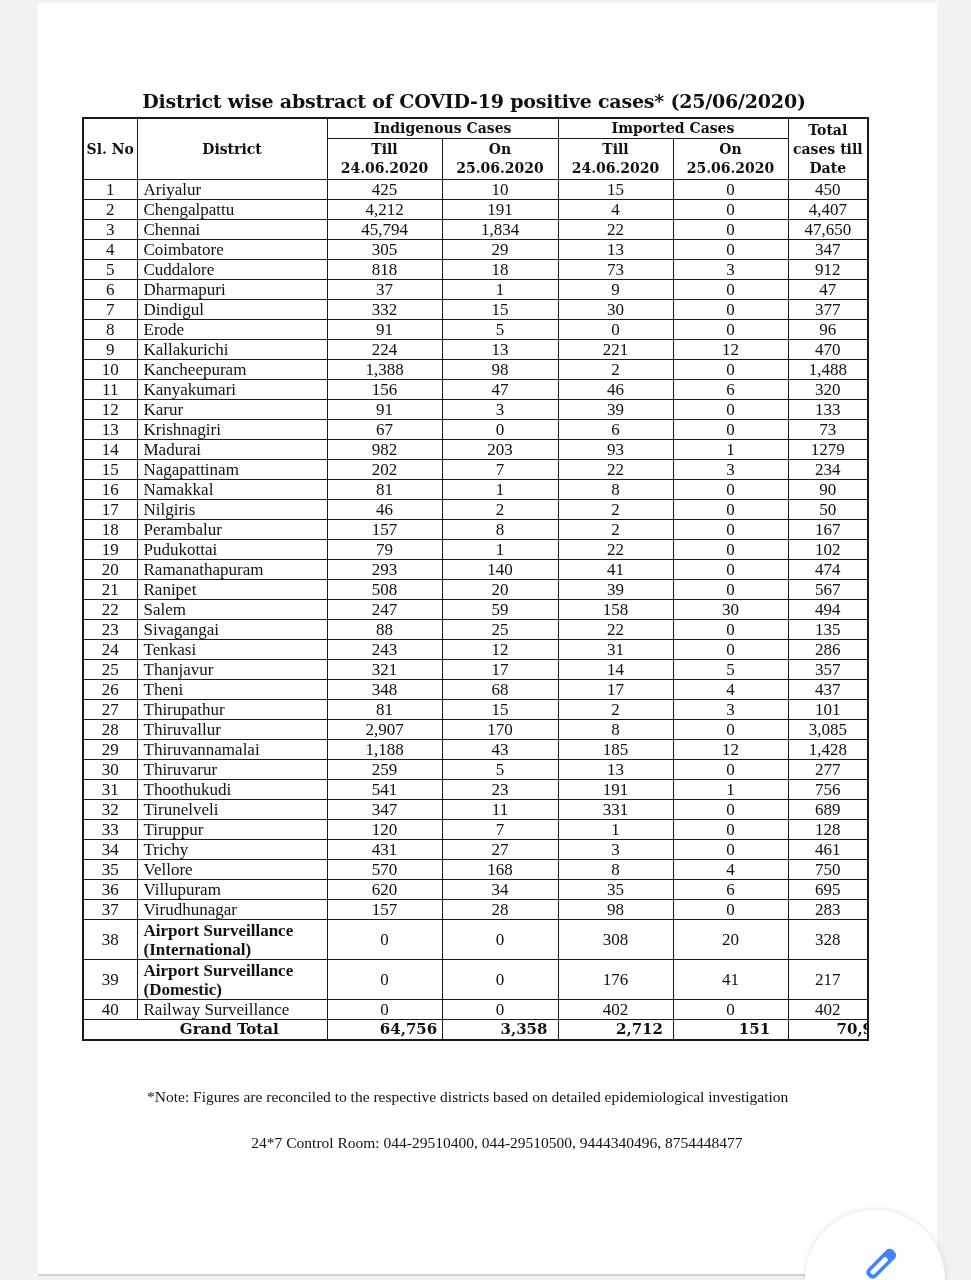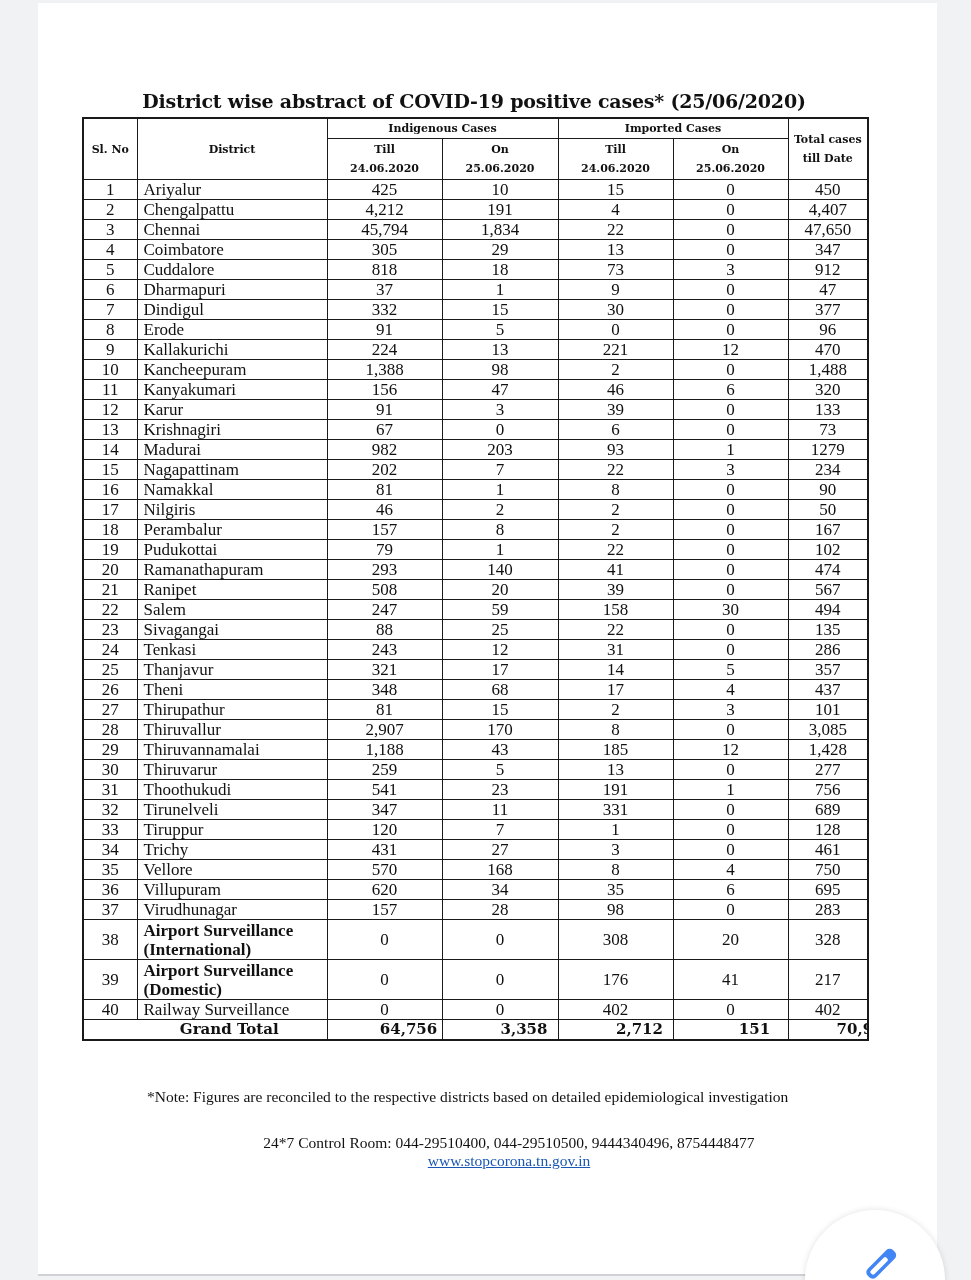--- a/index.html
+++ b/index.html
@@ -34,42 +34,42 @@
       border: 1.6px solid #1a1a1a;
       padding: 0;
       text-align: center;
       vertical-align: middle;
       line-height: 19px;
       overflow: hidden;
       white-space: nowrap;
     }
     table.covid th {
       font-family: "DejaVu Serif", serif;
-      font-weight: bold; font-size: 11px;
+      font-weight: bold; font-size: 14px;
       line-height: 19px;
     }
     .hdr-row1 th { height: 19px; }
     .hdr-row2 th { height: 40px; }
     table.covid tbody td { font-size: 17px; height: 19px; }
     table.covid td.dist {
       text-align: left; padding-left: 6px;
     }
     table.covid tr.tall td { height: 39px; }
     table.covid tr.tall td.dist { white-space: normal; line-height: 19px; font-weight: bold; }
     table.covid tr.total td {
       font-family: "DejaVu Serif", serif;
       font-weight: bold; font-size: 15px; height: 19px; padding-left: 48px;
     }
     table.covid { border: 2px solid #1a1a1a; }
     .note {
       position: absolute; left: 147px; top: 1086px; width: 670px;
       font-family: "Liberation Serif", serif; font-size: 15.5px; line-height: 21px;
     }
     .contact {
-      position: absolute; left: 94px; top: 1134px; width: 830px;
+      position: absolute; left: 82px; top: 1134px; width: 830px;
       text-align: center;
       font-family: "Liberation Serif", serif; font-size: 15.5px; line-height: 17.5px;
     }
     .contact a { color: #1a57b5; text-decoration: underline; }
     .fab {
       position: absolute; left: 805px; top: 1210px;
       width: 140px; height: 140px; border-radius: 50%;
       background: #ffffff;
       box-shadow: 0 0 6px rgba(0,0,0,0.12);
     }
@@ -490,21 +490,20 @@
       <td>151</td>
       <td>70,977</td>
     </tr>
   </tfoot>
 </table>
 
 <div class="note">*Note: Figures are reconciled to the respective districts based on detailed epidemiological investigation</div>
 
 <div class="contact">
   <div>24*7 Control Room: 044-29510400, 044-29510500, 9444340496, 8754448477</div>
-  <div><a>www.stopcorona.tn.gov.in</a></div>
 </div>
 
 <div class="fab">
   <svg width="40" height="40" viewBox="0 0 40 40">
     <g transform="rotate(45 20 20)">
       <rect x="14" y="-4" width="12" height="36" rx="5" fill="#4285f4"></rect>
       <rect x="17.5" y="6" width="5" height="22" rx="2" fill="#ffffff"></rect>
     </g>
   </svg>
 </div>

